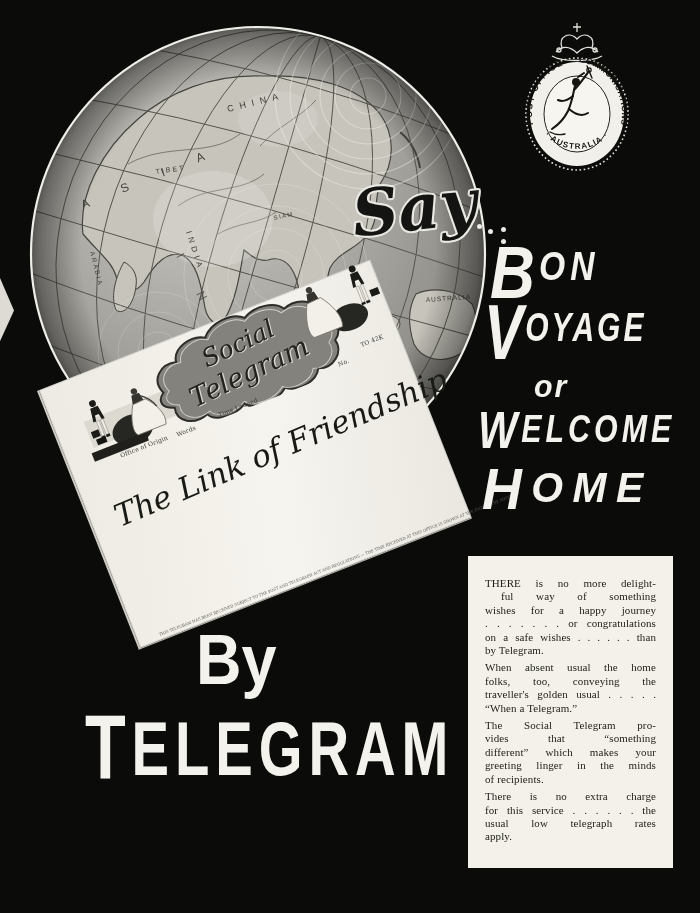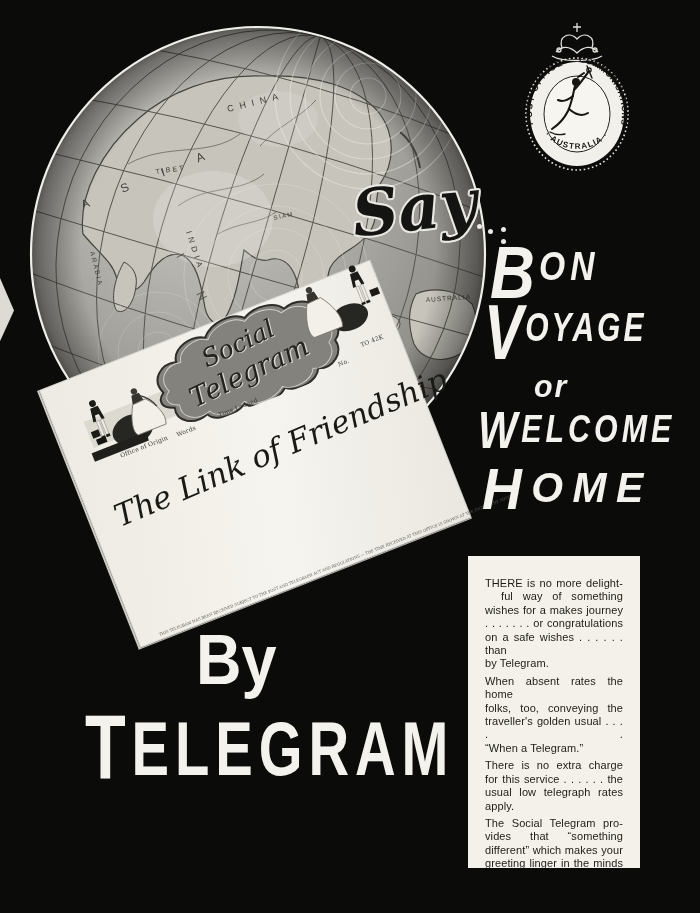--- a/index.html
+++ b/index.html
@@ -35,22 +35,22 @@
                    -1.5px 1.5px 0 #e9e8e2,1.5px -1.5px 0 #e9e8e2;}
   .dot{position:absolute;width:5px;height:5px;border-radius:50%;background:#eceae4;z-index:4;}
   
   .hl{position:absolute;z-index:4;color:#f3f2ec;font-weight:bold;font-style:italic;
       white-space:nowrap;line-height:1;transform-origin:left top;}
   .hl .sm{display:inline;}
   
   .signoff{position:absolute;z-index:4;color:#f3f2ec;font-weight:bold;white-space:nowrap;
            line-height:1;transform-origin:left top;}
   
-  .panel{position:absolute;left:468px;top:556px;width:172px;height:312px;z-index:5;
-         background:#f3f1e9;color:#1d1c18;font-family:Liberation Sans, sans-serif;
+  .panel{position:absolute;left:468px;top:556px;width:205px;height:312px;z-index:5;
+         background:#f3f1e9;color:#1d1c18;font-family:Liberation Serif, serif;
          padding:21px 17px 0 17px;box-sizing:border-box;overflow:hidden;}
   .para{margin:0 0 4px 0;}
   .pl{font-size:11px;line-height:13.4px;letter-spacing:.1px;
       text-align:justify;text-align-last:justify;}
   .pl.last{text-align-last:left;}
   .pl.indent{padding-left:16px;}
 </style>
 </head>
 <body>
 
@@ -297,39 +297,39 @@
 
   <div class="signoff" style="left:196px;top:625px;font-size:70px;transform:scaleX(.9);">By</div>
   <div class="signoff" style="left:85px;top:703px;font-size:90px;letter-spacing:8px;transform:scaleX(.74);">
     <span>T</span><span style="font-size:76px;vertical-align:4px;letter-spacing:8px;">ELEGRAM</span>
   </div>
 
   <div class="panel">
     <div class="para">
       <div class="pl">THERE is no more delight-</div>
       <div class="pl indent">ful way of something</div>
-      <div class="pl">wishes for a makes journey</div>
+      <div class="pl">wishes for a happy journey</div>
       <div class="pl">. . . . . . . or congratulations</div>
       <div class="pl">on a safe wishes . . . . . . than</div>
       <div class="pl last">by Telegram.</div>
     </div>
     <div class="para">
-      <div class="pl">When absent rates the home</div>
+      <div class="pl">When absent usual the home</div>
       <div class="pl">folks, too, conveying the</div>
       <div class="pl">traveller's golden usual . . . . .</div>
       <div class="pl last">“When a Telegram.”</div>
-    </div>
-    <div class="para">
-      <div class="pl">There is no extra charge</div>
-      <div class="pl">for this service . . . . . . the</div>
-      <div class="pl">usual low telegraph rates</div>
-      <div class="pl last">apply.</div>
     </div>
     <div class="para">
       <div class="pl">The Social Telegram pro-</div>
       <div class="pl">vides that “something</div>
       <div class="pl">different” which makes your</div>
       <div class="pl">greeting linger in the minds</div>
       <div class="pl last">of recipients.</div>
     </div>
+    <div class="para">
+      <div class="pl">There is no extra charge</div>
+      <div class="pl">for this service . . . . . . the</div>
+      <div class="pl">usual low telegraph rates</div>
+      <div class="pl last">apply.</div>
+    </div>
   </div>
 
 </div>
 
 </body></html>

